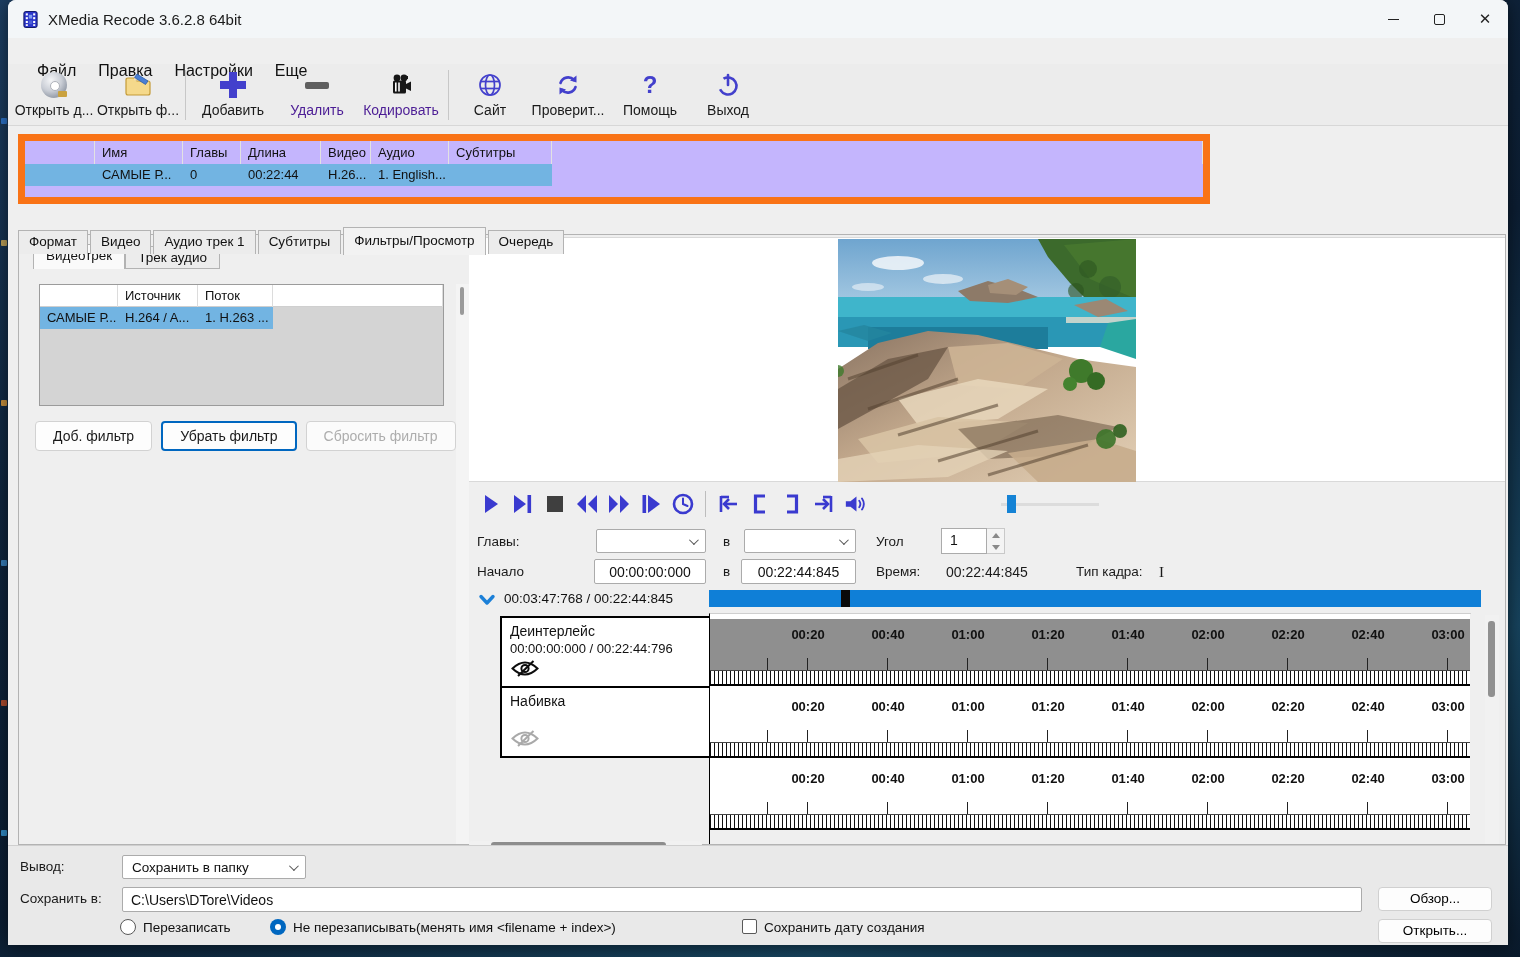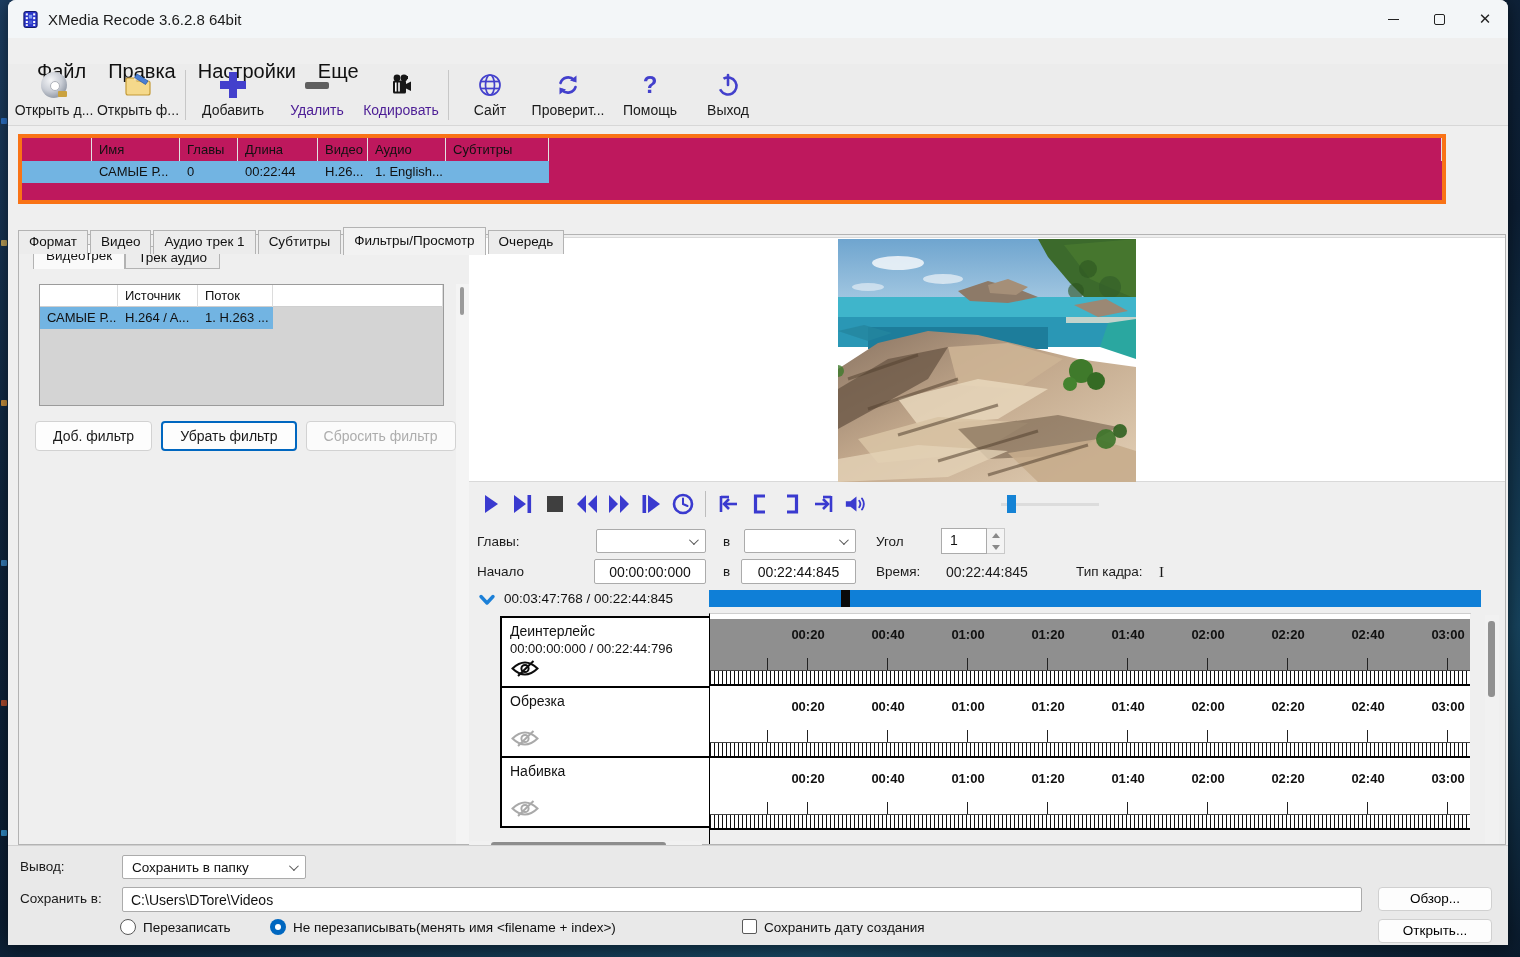--- a/index.html
+++ b/index.html
@@ -23,39 +23,39 @@
   .app-icon { width:17px; height:17px; margin-right:9px; }
   .title-text { font-size:15px; color:#1a1a1a; }
   .win-controls { position:absolute; right:0; top:0; height:38px; display:flex; }
   .wc { width:46px; height:38px; display:flex; align-items:center; justify-content:center; color:#222; }
   .wc-min i { display:block; width:11px; height:0; border-top:1.2px solid #222; }
   .wc-max i { display:block; width:11px; height:11px; border:1.2px solid #222; border-radius:2px; }
   .wc-close { font-size:15px; }
 
   
   .menubar { height:26px; display:flex; align-items:center; padding-left:18px; background:#efefef; }
-  .menu-item { padding:0 11px; font-size:20px;margin-top:40px; }
+  .menu-item { padding:0 11px; font-size:16px;margin-top:40px; }
 
   
   .toolbar { height:62px; background:#ececec; border-bottom:1px solid #d7d7d7; display:flex; align-items:center; padding-left:4px; }
   .tbtn { min-width:84px; height:58px; display:flex; flex-direction:column; align-items:center; justify-content:center; gap:3px; font-size:14px; color:#1a1a1a; }
   .tbtn.disabled { color:#4c1d95; }
   .tsep { width:1px; height:50px; background:#c7c7c7; margin:0 5px; }
   .ic { display:flex; align-items:center; justify-content:center; height:28px; }
   .plus-glyph { width:26px; height:26px;
     background: linear-gradient(#4340cc,#4340cc) center/26px 8px no-repeat,
                 linear-gradient(#4340cc,#4340cc) center/8px 26px no-repeat; border-radius:3px; }
   .minus-glyph { width:24px; height:7px; background:#5f5f5f; border-radius:2px; }
   .dvd-glyph { width:26px; height:26px; border-radius:50%;
     background: radial-gradient(circle at 38% 32%, #f4f5f7, #c9cdd5 45%, #99a0ac 72%, #d8dbe0 95%); position:relative; }
   .dvd-glyph::after { content:''; position:absolute; left:9px; top:9px; width:8px; height:8px; border-radius:50%; background:#fff; border:1px solid #aeb2ba; }
   .dvd-glyph::before { content:''; position:absolute; right:0; bottom:1px; width:9px; height:6px; background:#caa23f; border-radius:1px; }
 
   
-  .filelist { position:absolute; left:10px; top:134px; width:1428px; height:70px; background:#be185d; border:4px solid #f97316; }
+  .filelist { position:absolute; left:10px; top:134px; width:1192px; height:70px; background:#c4b5fd; border:7px solid #f97316; }
   .fl-grid { display:grid; grid-template-columns:70px 88px 58px 80px 50px 78px 103px auto; }
   .fl-head { height:23px; line-height:23px; }
   .fl-head > div { border-right:1px solid #e2e2e2; padding-left:7px; }
   .fl-row { height:22px; line-height:22px; }
   .fl-row > div { padding-left:7px; background:#72b4e2; }
   .fl-row > div.nofill { background:transparent; }
 
   
   .tabs { position:absolute; left:10px; top:209px; height:26px; display:flex; align-items:flex-end; z-index:3;margin-top:19px; }
   .tab { height:24px; line-height:22px; padding:0 10px; background:#ececec; border:1px solid #b3b3b3; border-bottom:none; margin-right:2px; font-size:13.5px; }
@@ -524,30 +524,20 @@
           <div class="frange">00:00:00:000 / 00:22:44:796</div>
           <span class="eye">
             <svg width="30" height="19" viewBox="0 0 30 19" fill="none" stroke="#0d0d0d" stroke-width="2">
                 <path d="M2.5 9.5 Q15 -2.5 27.5 9.5 Q15 21.5 2.5 9.5 Z"></path>
                 <circle cx="15" cy="9.5" r="3.6"></circle>
                 <line x1="23.5" y1="2" x2="8" y2="17"></line>
               </svg>
           </span>
         </div>
         <div class="fcell">
-          <div class="fname">Обрезка</div>
-          <span class="eye">
-            <svg width="30" height="19" viewBox="0 0 30 19" fill="none" stroke="#a9a9a9" stroke-width="2">
-                <path d="M2.5 9.5 Q15 -2.5 27.5 9.5 Q15 21.5 2.5 9.5 Z"></path>
-                <circle cx="15" cy="9.5" r="3.6"></circle>
-                <line x1="23.5" y1="2" x2="8" y2="17"></line>
-              </svg>
-          </span>
-        </div>
-        <div class="fcell">
           <div class="fname">Набивка</div>
           <span class="eye">
             <svg width="30" height="19" viewBox="0 0 30 19" fill="none" stroke="#a9a9a9" stroke-width="2">
                 <path d="M2.5 9.5 Q15 -2.5 27.5 9.5 Q15 21.5 2.5 9.5 Z"></path>
                 <circle cx="15" cy="9.5" r="3.6"></circle>
                 <line x1="23.5" y1="2" x2="8" y2="17"></line>
               </svg>
           </span>
         </div>
       </div>

